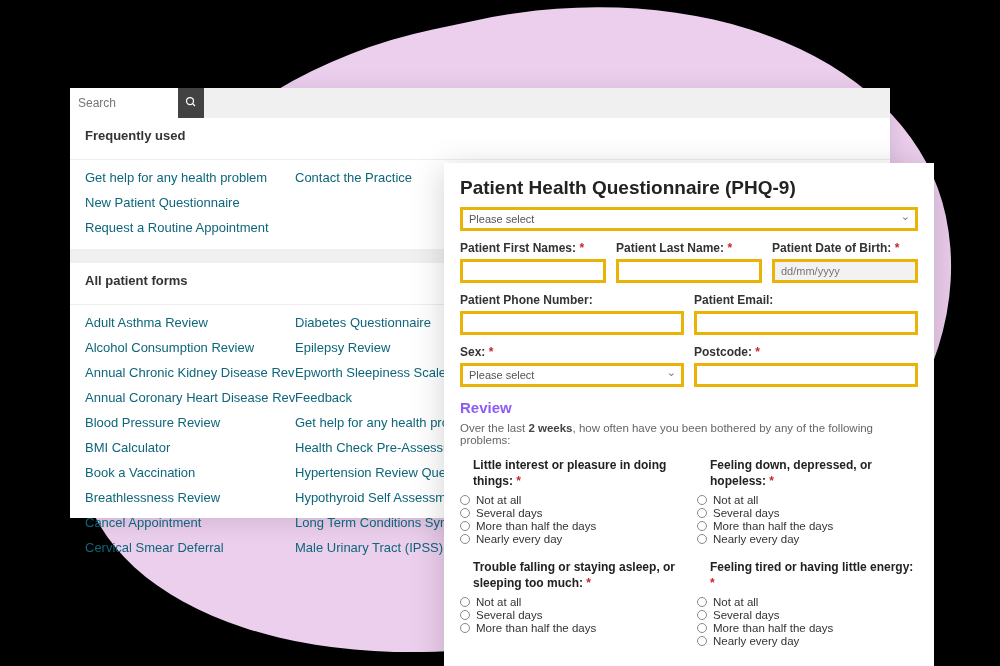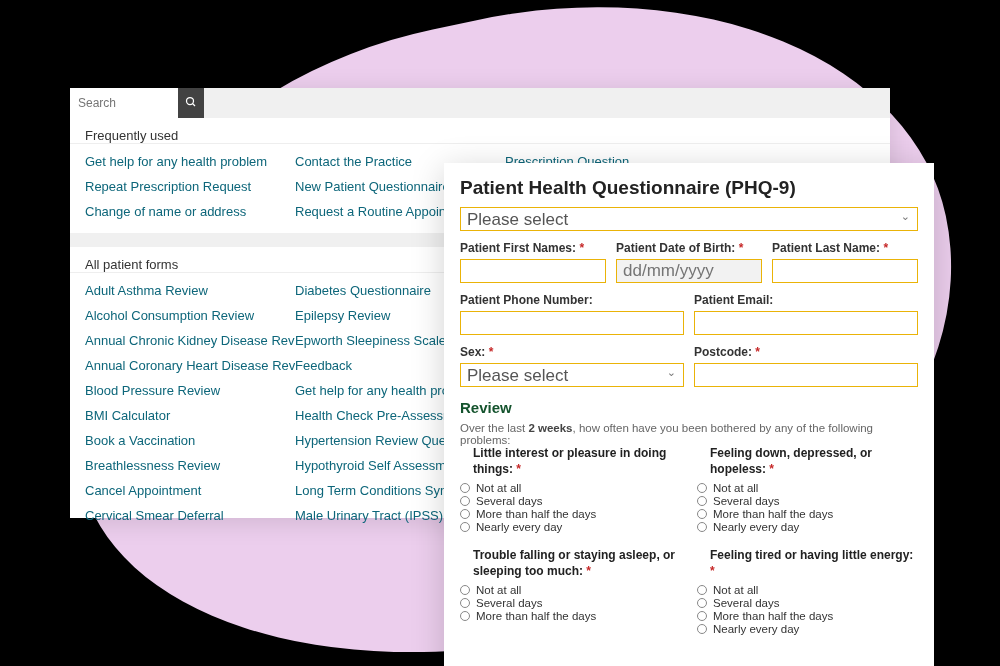--- a/index.html
+++ b/index.html
@@ -53,24 +53,25 @@
     width: 26px;
     background: #424242;
     color: #fff;
     display: flex;
     align-items: center;
     justify-content: center;
     font-size: 11px;
     cursor: pointer;
   }
   .section-header {
-    padding: 10px 15px 0;
+    padding: 10px 15px 16px;
     font-size: 13px;
     color: #333;
     border-bottom: 1px solid #eee;
+    font-weight: bold;
   }
   .links-grid {
     display: grid;
     grid-template-columns: 210px 210px 210px;
     gap: 10px 0;
     padding: 10px 15px 14px;
   }
   .link-item {
     color: #0d667a;
     font-size: 13px;
@@ -106,24 +107,24 @@
     font-weight: 600;
     font-size: 12px;
     color: #333;
     display: block;
     margin-bottom: 4px;
   }
   .req { color: #c62828; }
   .select-box, .text-input {
     width: 100%;
     height: 24px;
-    border: 1px solid #eab308;
+    border: 3px solid #eab308;
     background: #fff;
     padding: 0 6px;
-    font-size: 17px;
+    font-size: 11px;
     color: #555;
     font-family: inherit;
     appearance: none;
     position: relative;
   }
   .select-wrap { position: relative; }
   .select-wrap::after {
     content: "⌄";
     position: absolute;
     right: 8px;
@@ -131,26 +132,27 @@
     font-size: 11px;
     color: #777;
     pointer-events: none;
   }
   .text-input.readonly { background: #f2f2f2; color: #888; }
   .grid3 { display: grid; grid-template-columns: 1fr 1fr 1fr; gap: 10px; }
   .grid2 { display: grid; grid-template-columns: 1fr 1fr; gap: 10px; }
   .review-title {
     font-size: 15px;
     font-weight: 700;
-    color: #14532d;
+    color: #8b5cf6;
     margin: 12px 0 6px;
   }
   .review-intro {
     font-size: 11.5px;
     color: #666;
+    margin-bottom: 12px;
   }
   .review-intro strong { color: #444; }
   .q-grid { display: grid; grid-template-columns: 1fr 1fr; gap: 14px 16px; }
   .q-label {
     font-weight: 700;
     font-size: 12px;
     color: #222;
     margin-bottom: 5px;
     line-height: 1.3;
     margin-left: 13px;
@@ -187,21 +189,20 @@
           </svg>
       </span>
     </div>
   </div>
 
   <div class="section-header">Frequently used</div>
   <div class="links-grid" id="freq-grid">
       <div class="link-item">Get help for any health problem</div>
       <div class="link-item">Contact the Practice</div>
       <div class="link-item">Prescription Question</div>
-      <div class="link-item">Repeat Prescription Request</div>
       <div class="link-item">New Patient Questionnaire</div>
       <div class="link-item"></div>
       <div class="link-item">Change of name or address</div>
       <div class="link-item">Request a Routine Appointment</div>
       <div class="link-item"></div>
     </div>
 
   <div class="divider"></div>
 
   <div class="section-header">All patient forms</div>
@@ -235,26 +236,26 @@
   <div class="form-row">
     <div class="select-wrap"><select class="select-box"><option>Please select</option></select></div>
   </div>
 
   <div class="grid3 form-row">
     <div>
       <label class="form-label"><span>Patient First Names:</span> <span class="req">*</span></label>
       <input class="text-input" style="">
     </div>
     <div>
+      <label class="form-label"><span>Patient Last Name:</span> <span class="req">*</span></label>
+      <input class="text-input" style="">
+    </div>
+    <div>
       <label class="form-label"><span>Patient Date of Birth:</span> <span class="req">*</span></label>
       <input class="text-input readonly" readonly="" placeholder="dd/mm/yyyy" style="">
-    </div>
-    <div>
-      <label class="form-label"><span>Patient Last Name:</span> <span class="req">*</span></label>
-      <input class="text-input" style="">
     </div>
   </div>
 
   <div class="grid2 form-row">
     <div>
       <label class="form-label">Patient Phone Number:</label>
       <input class="text-input" style="">
     </div>
     <div>
       <label class="form-label">Patient Email:</label>

